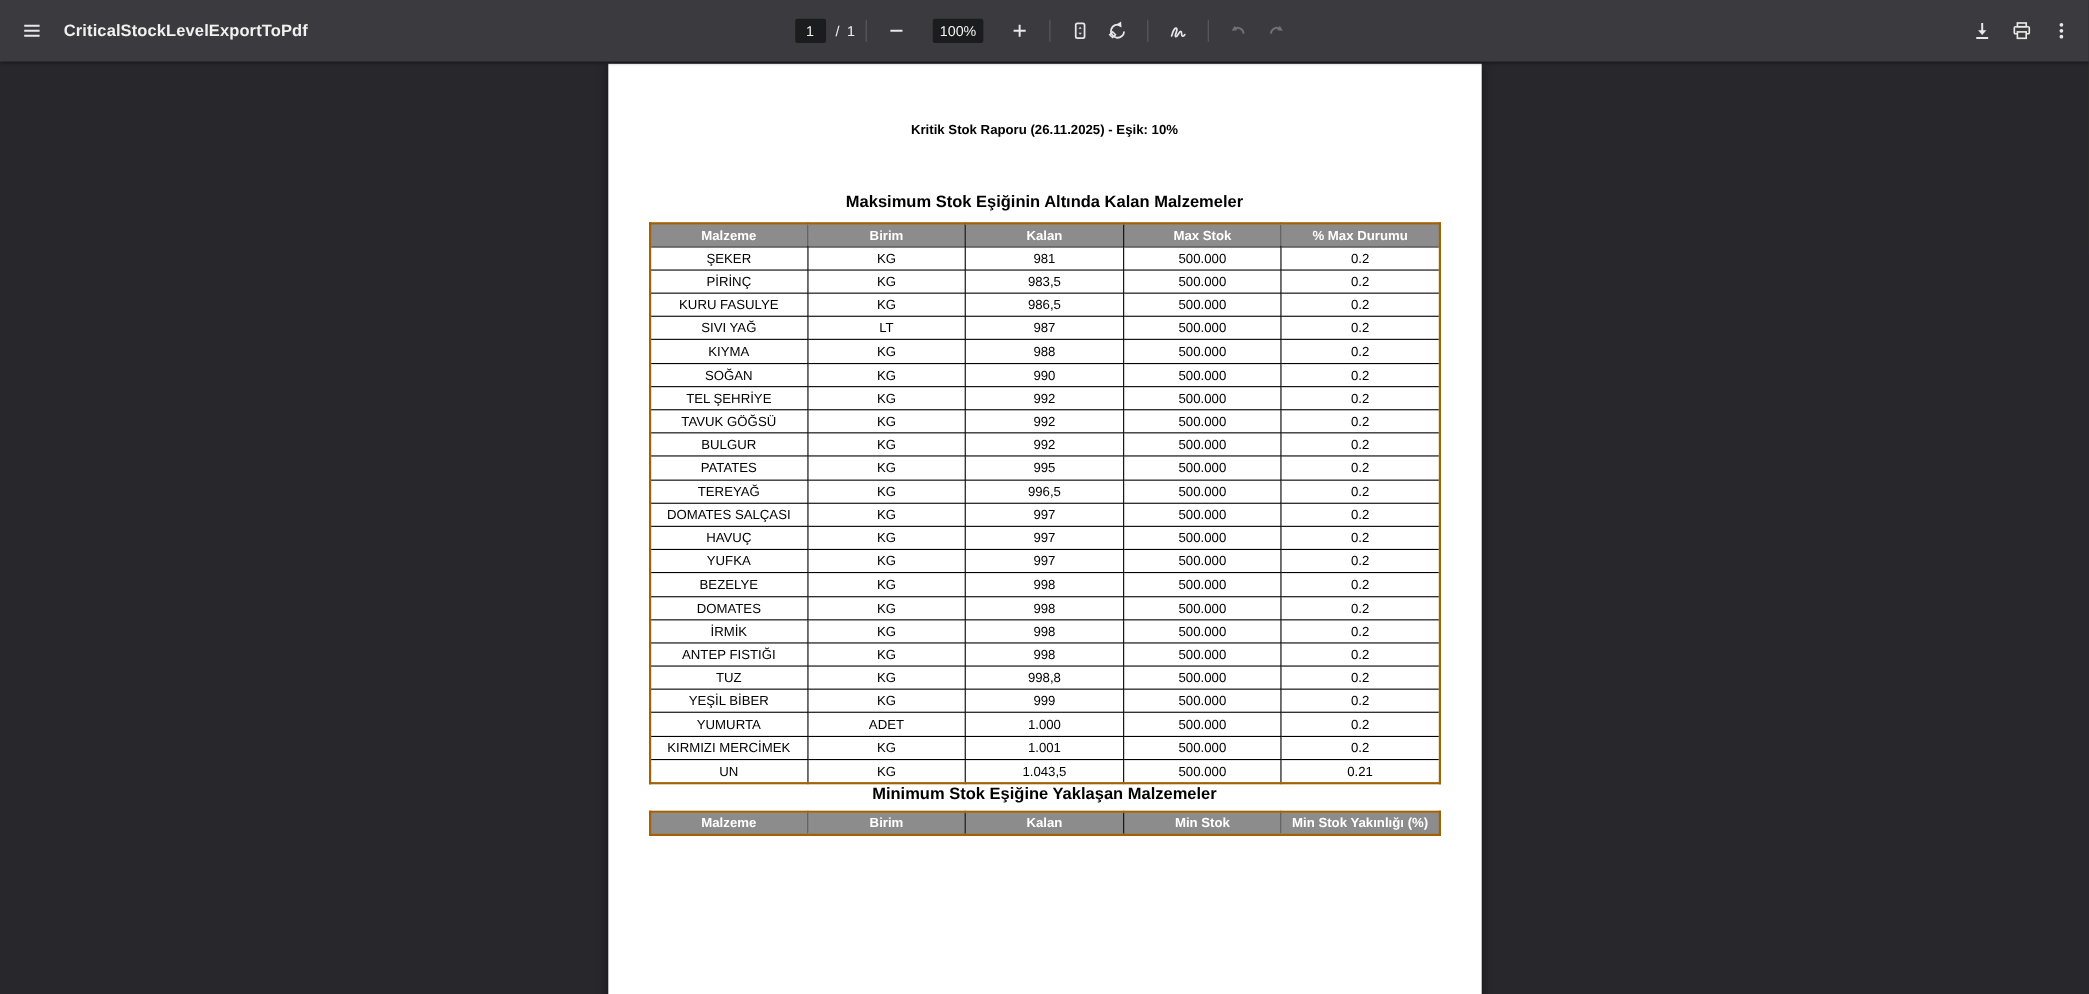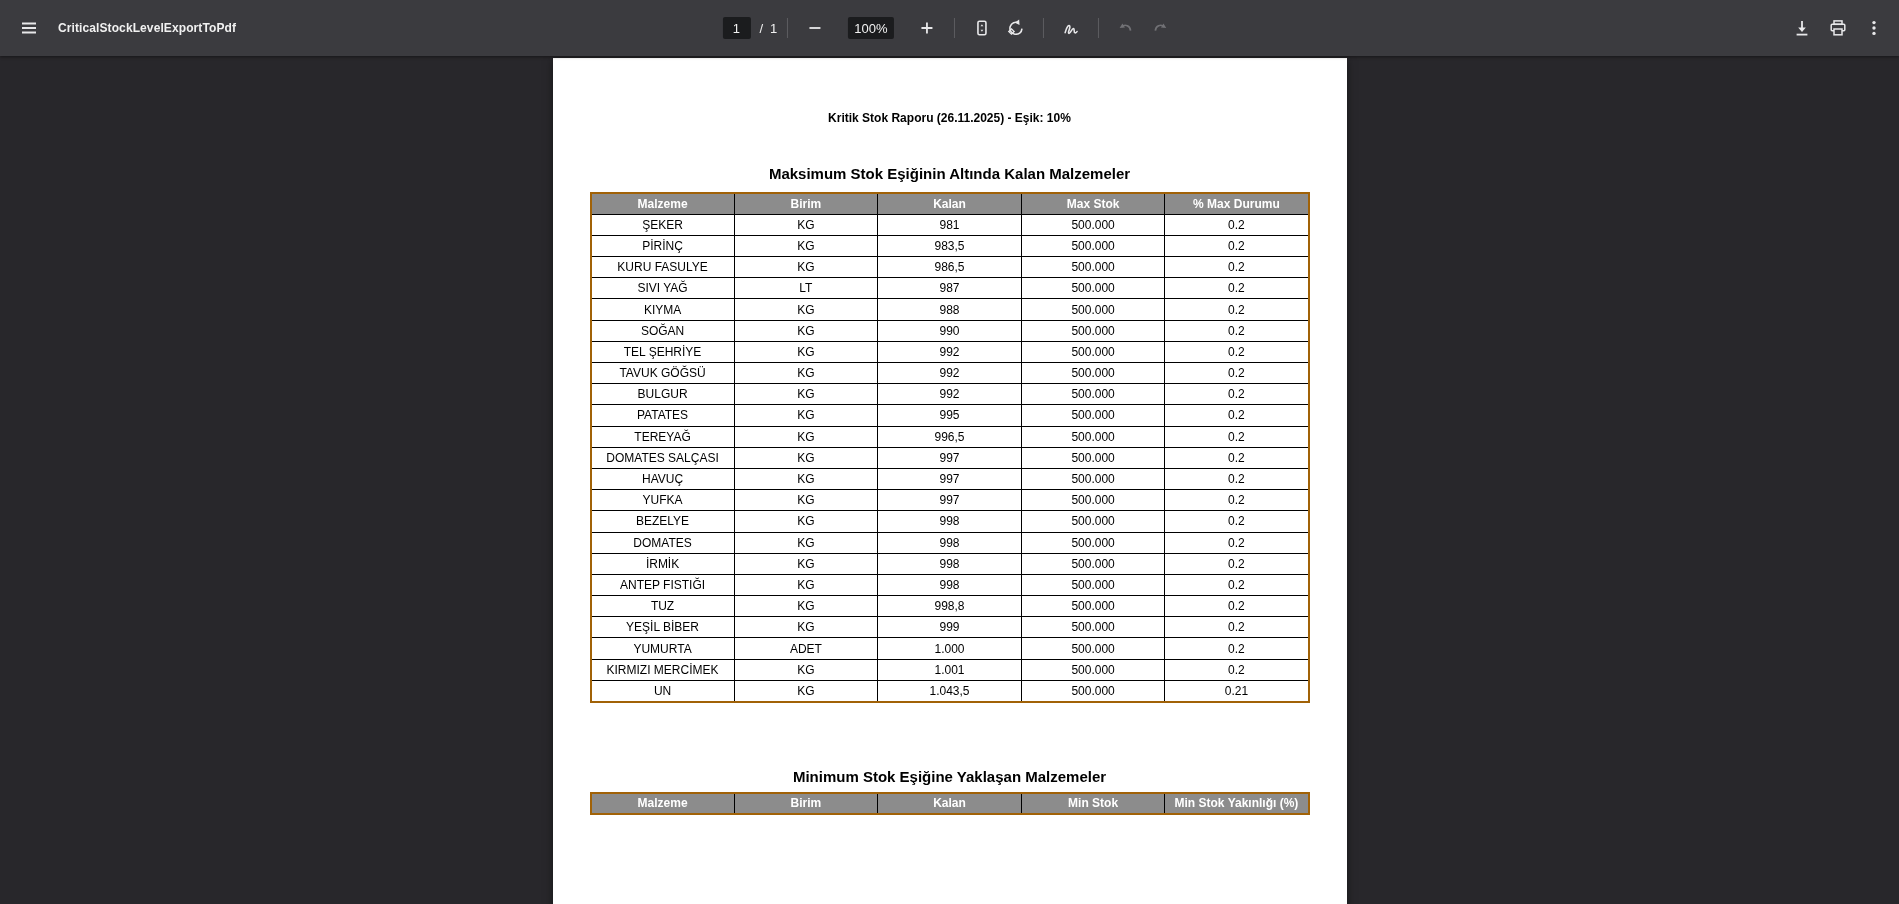--- a/index.html
+++ b/index.html
@@ -15,21 +15,21 @@
     position: relative;
     height: 56px;
     background: #3b3b3f;
     display: flex;
     align-items: center;
     color: #f1f1f1;
     box-shadow: 0 1px 3px rgba(0,0,0,.45);
     z-index: 5;
   }
   .toolbar-left { display: flex; align-items: center; padding-left: 12px; gap: 12px; }
-  .doc-name { font-size: 12px; font-weight: 600; color: #f1f1f1; letter-spacing: .1px; }
+  .doc-name { font-size: 15px; font-weight: 600; color: #f1f1f1; letter-spacing: .1px; }
   .icon-btn {
     width: 34px; height: 34px;
     display: flex; align-items: center; justify-content: center;
     background: none; border: none; padding: 0;
     color: #e8e8ea; cursor: pointer; border-radius: 50%;
   }
   .icon-btn.disabled { color: #717175; cursor: default; }
   .toolbar-center {
     position: absolute; left: 50%; top: 0; height: 100%;
     transform: translateX(-50%);
@@ -66,22 +66,22 @@
   .doc-title {
     text-align: center;
     font-size: 12px; font-weight: 700;
     margin: 0;
   }
   .section-heading {
     text-align: center;
     font-size: 15px; font-weight: 700;
     margin: 0;
   }
-  .section-1 .section-heading { margin-top: 40px; }
-  .section-2 .section-heading { margin-top: 65px; }
+  .section-1 .section-heading { margin-top: 50px; }
+  .section-2 .section-heading { }
   table.stock-table {
     border-collapse: collapse;
     table-layout: fixed;
     width: 720px;
     margin: 10px auto 0 auto;
     border: 2px solid #a16207;
   }
   .section-2 table.stock-table { margin-top: 7px; }
   .stock-table th, .stock-table td {
     border: 1.5px solid #000;

